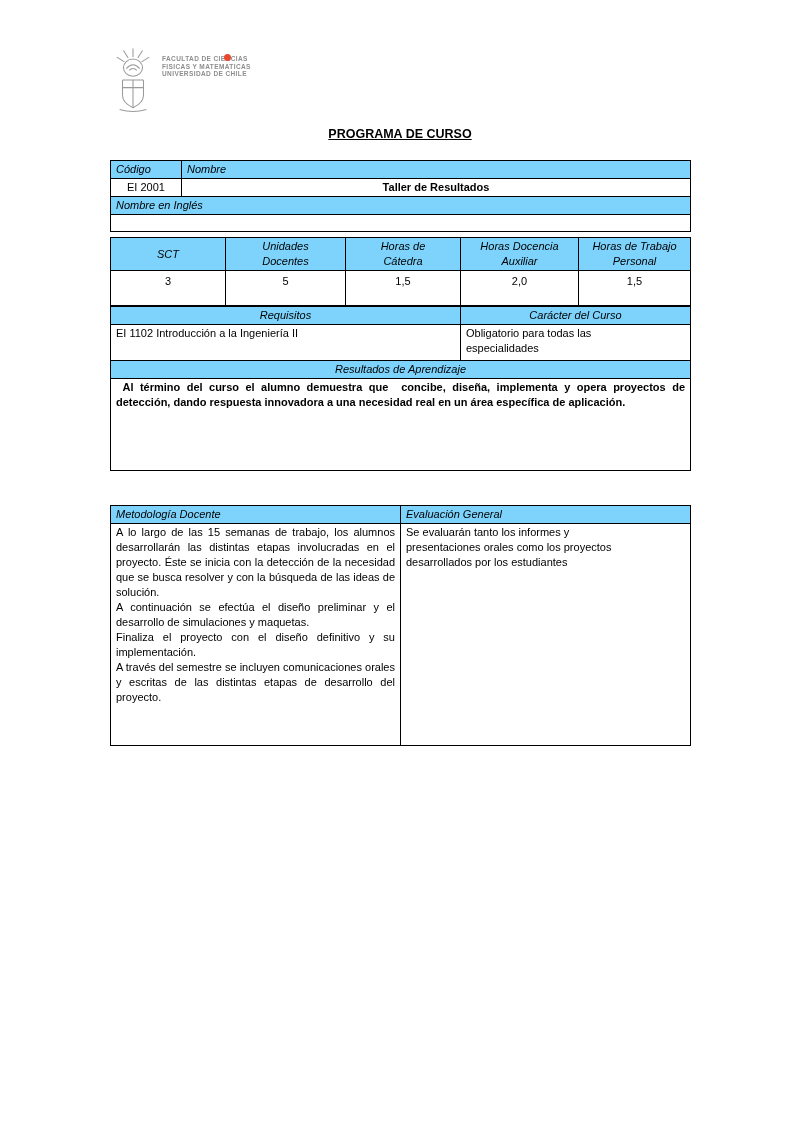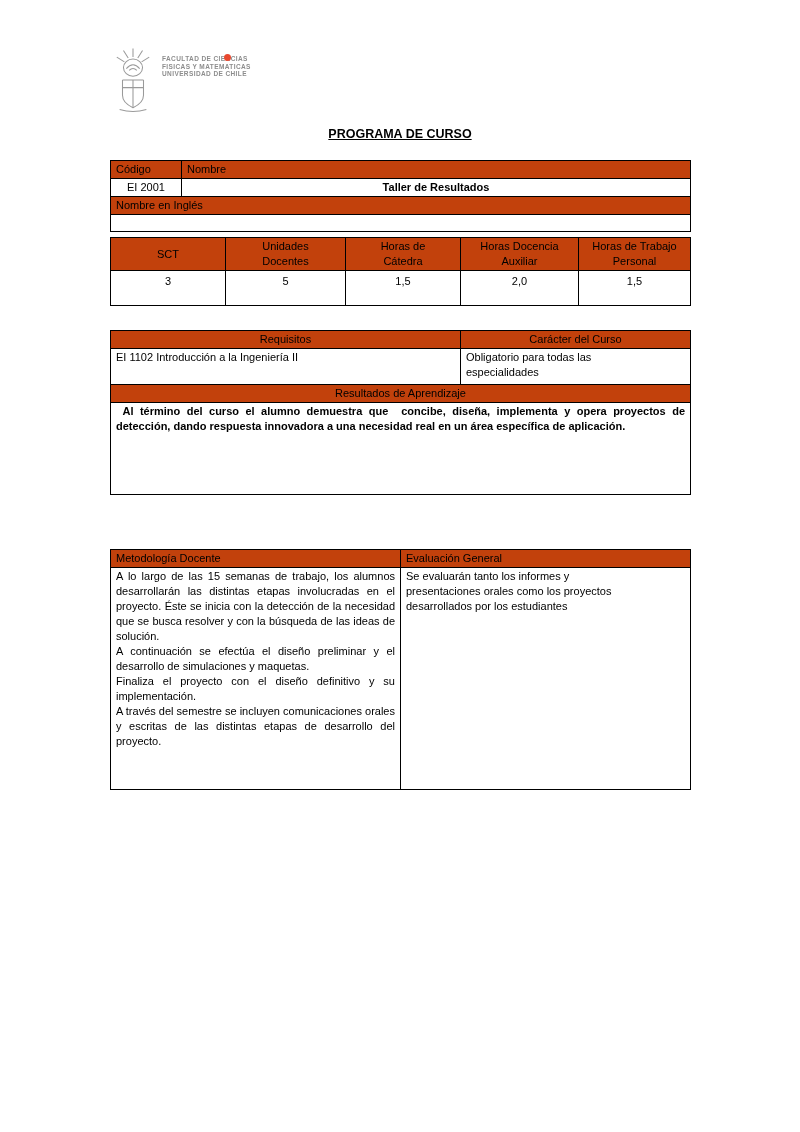--- a/index.html
+++ b/index.html
@@ -22,36 +22,36 @@
   .logo-sub { margin-top:3px; font-size:6.5px; line-height:7.5px; color:#8d8d8d;
               letter-spacing:0.4px; font-weight:700; }
 
   
   .doc-title { position:absolute; left:0; top:127px; width:800px; text-align:center;
                font-weight:700; font-size:12.5px;text-decoration:underline; }
 
   
   table.doc { position:absolute; left:110px; width:580px; border-collapse:collapse; table-layout:fixed; }
   table.doc td { border:1px solid #000; font-size:11px; line-height:15px; padding:1px 5px; vertical-align:middle; overflow:hidden; }
-  .gray   { background:#c2410c; }
+  .gray   { background:#7dd3fc;font-style:italic; }
   .center { text-align:center; }
   .bold   { font-weight:700; }
   .top    { vertical-align:top !important; }
   .justify{ text-align:justify; }
   .preline{ white-space:pre-line; }
   .prewrap{ white-space:pre-wrap; }
   .lh17   { line-height:17px; }
 
   .rh17 { height:17px;margin-top:21px; } .rh18 { height:18px; } .rh32 { height:32px; }
   .rh35 { height:35px; } .rh36 { height:36px; } .rh92 { height:92px; } .rh222 { height:222px; }
 
   #t1 { top:160px; }
   #t2 { top:237px; }
-  #t3 { top:306px;margin-top:24px; }
-  #t4 { top:505px;margin-top:44px; }
+  #t3 { top:306px; }
+  #t4 { top:505px; }
 
   #t2 td.val { vertical-align:top; padding-top:3px; }
   .res-text { font-size:11.5px; line-height:17px; }
 </style>
 </head>
 <body>
 
 <div class="page">
 
   <div class="logo">

